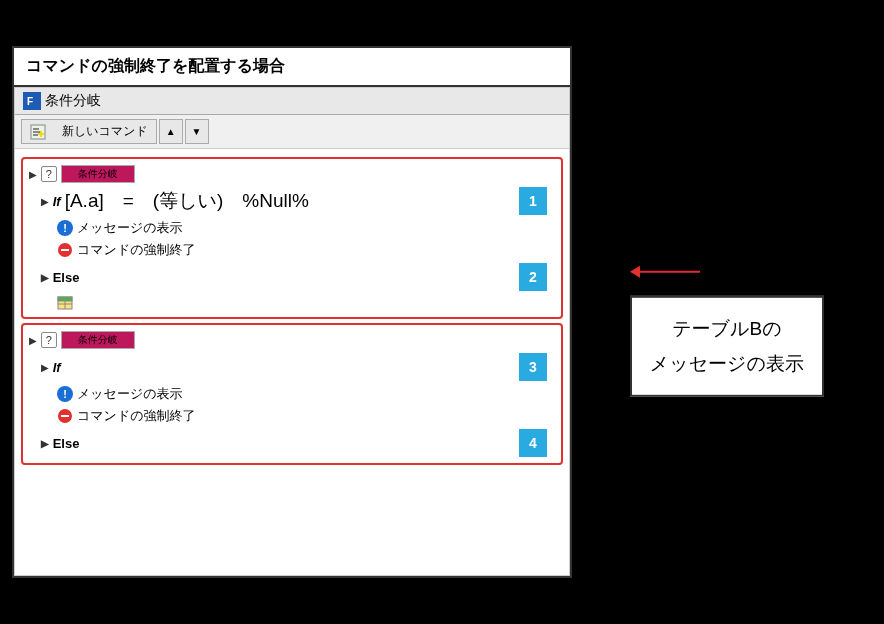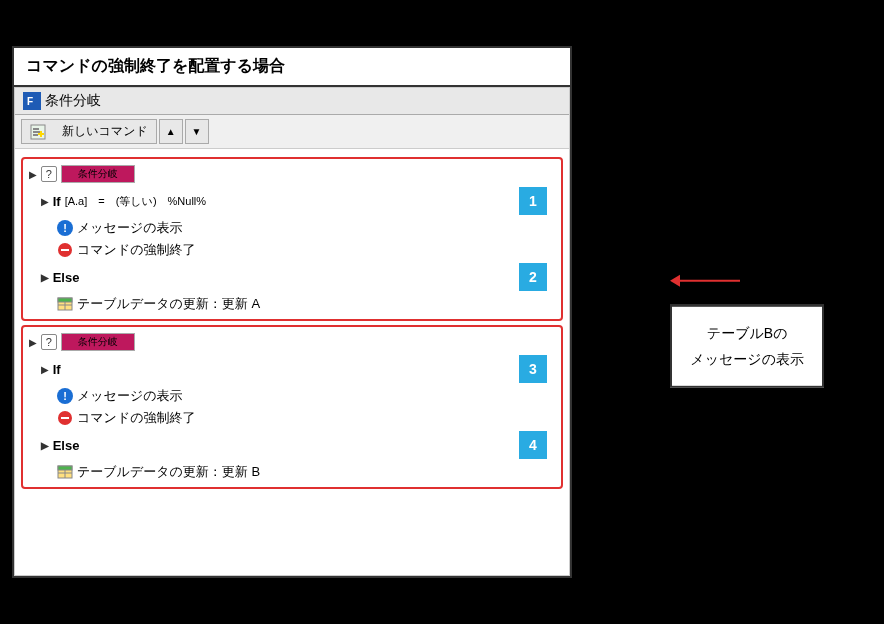--- a/index.html
+++ b/index.html
@@ -133,23 +133,24 @@
     .if-row {
       display: flex;
       align-items: center;
       gap: 4px;
       padding: 2px 8px 2px 16px;
       font-size: 13px;
     }
     .if-keyword {
       font-weight: bold;
       font-size: 13px;
+      font-style: italic;
     }
     .if-condition {
-      font-size: 11px;
+      font-size: 19px;
     }
     .command-item {
       display: flex;
       align-items: center;
       gap: 4px;
       padding: 2px 8px 2px 32px;
       font-size: 13px;
     }
     .icon-info {
       width: 16px;
@@ -196,21 +197,21 @@
       display: flex;
       align-items: center;
       justify-content: center;
       margin-left: auto;
       margin-right: 4px;
     }
     .annotation-box {
       border: 2px solid #333;
       background: #fff;
       padding: 14px 18px;
-      font-size: 14px;
+      font-size: 19px;
       text-align: center;
       line-height: 1.8;
       white-space: nowrap;
     }
     body { position: relative; }
     .right-annotation {
       position: absolute;
       right: 60px;
       top: 52%;
       transform: translateY(-50%);
@@ -290,21 +291,20 @@
 
         <div class="command-item">
           <span class="icon-table">
             <svg width="16" height="16" viewBox="0 0 16 16">
               <rect x="1" y="2" width="14" height="12" fill="#ffe080" stroke="#888" stroke-width="1"></rect>
               <rect x="1" y="2" width="14" height="4" fill="#4db34d" stroke="#888" stroke-width="1"></rect>
               <line x1="1" y1="9" x2="15" y2="9" stroke="#888" stroke-width="1"></line>
               <line x1="8" y1="6" x2="8" y2="14" stroke="#888" stroke-width="1"></line>
             </svg>
           </span>
-          <span>テーブルデータの更新：更新 A</span>
         </div>
       </div>
 
       <div class="cond-block">
         <div class="cond-header">
           <span class="triangle">▶</span>
           <span class="question-icon">?</span>
           <span class="cond-label">条件分岐</span>
         </div>
 
@@ -327,31 +327,20 @@
           </span>
           <span>コマンドの強制終了</span>
         </div>
 
         <div class="else-row">
           <span class="triangle">▶</span>
           <span>Else</span>
           <div class="badge">4</div>
         </div>
 
-        <div class="command-item">
-          <span class="icon-table">
-            <svg width="16" height="16" viewBox="0 0 16 16">
-              <rect x="1" y="2" width="14" height="12" fill="#ffe080" stroke="#888" stroke-width="1"></rect>
-              <rect x="1" y="2" width="14" height="4" fill="#4db34d" stroke="#888" stroke-width="1"></rect>
-              <line x1="1" y1="9" x2="15" y2="9" stroke="#888" stroke-width="1"></line>
-              <line x1="8" y1="6" x2="8" y2="14" stroke="#888" stroke-width="1"></line>
-            </svg>
-          </span>
-          <span>テーブルデータの更新：更新 B</span>
-        </div>
       </div>
 
     </div>
   </div>
 </div>
 
 <div class="right-annotation">
   <svg width="80" height="40" viewBox="0 0 80 40">
     <line x1="70" y1="20" x2="10" y2="20" stroke="#e03030" stroke-width="2"></line>
     <polygon points="10,14 10,26 0,20" fill="#e03030"></polygon>

